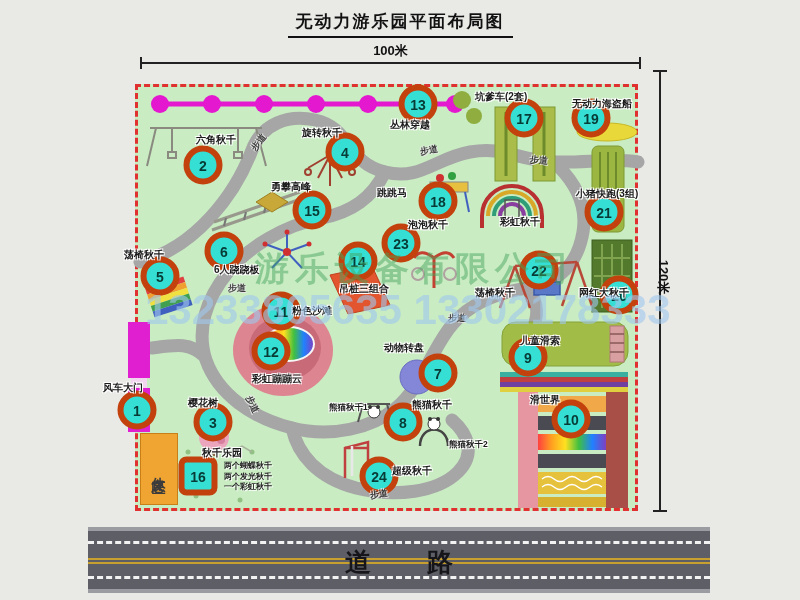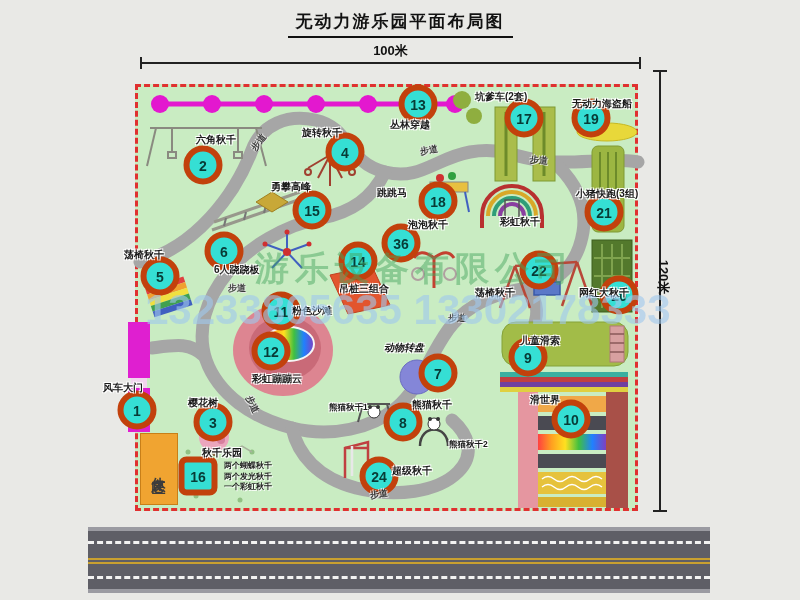--- a/index.html
+++ b/index.html
@@ -314,21 +314,21 @@
     <div class="alabel abs" style="left: 196px; top: 133px;">六角秋千</div>
     <div class="marker abs" style="left: 213px; top: 422px;">3</div>
     <div class="alabel abs" style="left: 188px; top: 396px;">樱花树</div>
     <div class="marker abs" style="left: 345px; top: 152px;">4</div>
     <div class="alabel abs" style="left: 302px; top: 126px;">旋转秋千</div>
     <div class="marker abs" style="left: 160px; top: 276px;">5</div>
     <div class="alabel abs" style="left: 124px; top: 248px;">荡椅秋千</div>
     <div class="marker abs" style="left: 224px; top: 251px;">6</div>
     <div class="alabel abs" style="left: 214px; top: 263px;">6人跷跷板</div>
     <div class="marker abs" style="left: 438px; top: 373px;">7</div>
-    <div class="alabel abs" style="left: 384px; top: 341px; font-style: italic;">动物转盘</div>
+    <div class="alabel abs" style="left: 384px; top: 341px;">动物转盘</div>
     <div class="marker abs" style="left: 403px; top: 422px;">8</div>
     <div class="alabel abs" style="left: 412px; top: 398px;">熊猫秋千</div>
     <div class="marker abs" style="left: 528px; top: 357px;">9</div>
     <div class="alabel abs" style="left: 520px; top: 334px;">儿童滑索</div>
     <div class="marker abs" style="left: 571px; top: 419px;">10</div>
     <div class="alabel abs" style="left: 530px; top: 393px;">滑世界</div>
     <div class="marker abs" style="left: 281px; top: 311px;">11</div>
     <div class="alabel abs" style="left: 292px; top: 304px;">粉色沙滩</div>
     <div class="marker abs" style="left: 271px; top: 351px;">12</div>
     <div class="alabel abs" style="left: 252px; top: 372px;">彩虹蹦蹦云</div>
@@ -350,34 +350,35 @@
     <div class="marker abs" style="left: 438px; top: 201px;">18</div>
     <div class="alabel abs" style="left: 377px; top: 186px;">跳跳马</div>
     <div class="marker abs" style="left: 591px; top: 118px;">19</div>
     <div class="alabel abs" style="left: 572px; top: 97px;">无动力海盗船</div>
     <div class="marker abs" style="left: 619px; top: 295px;">20</div>
     <div class="alabel abs" style="left: 579px; top: 266px; margin-top: 20px;">网红大秋千</div>
     <div class="marker abs" style="left: 604px; top: 212px;">21</div>
     <div class="alabel abs" style="left: 576px; top: 187px;">小猪快跑(3组)</div>
     <div class="marker abs" style="left: 539px; top: 270px;">22</div>
     <div class="alabel abs" style="left: 475px; top: 286px;">荡椅秋千</div>
-    <div class="marker abs" style="left: 401px; top: 243px;">36</div>
+    <div class="marker abs" style="left: 401px; top: 243px;">23</div>
     <div class="alabel abs" style="left: 408px; top: 218px;">泡泡秋千</div>
     <div class="marker abs" style="left: 379px; top: 476px;">24</div>
     <div class="alabel abs" style="left: 392px; top: 464px;">超级秋千</div>
     <div class="alabel abs" style="left: 500px; top: 215px;">彩虹秋千</div>
     <div class="alabel abs small" style="left: 329px; top: 402px;">熊猫秋千1</div>
     <div class="alabel abs small" style="left: 421px; top: 439px; padding-left: 28px;">熊猫秋千2</div>
     <div class="walkway abs" style="left: 250px; top: 136px; transform: rotate(-52deg);">步道</div>
     <div class="walkway abs" style="left: 420px; top: 144px; transform: rotate(-10deg);">步道</div>
     <div class="walkway abs" style="left: 530px; top: 154px; transform: rotate(5deg);">步道</div>
     <div class="walkway abs" style="left: 228px; top: 282px; transform: rotate(0deg);">步道</div>
     <div class="walkway abs" style="left: 448px; top: 312px; transform: rotate(0deg);">步道</div>
     <div class="walkway abs" style="left: 243px; top: 398px; transform: rotate(65deg);">步道</div>
     <div class="walkway abs" style="left: 370px; top: 488px; transform: rotate(-8deg);">步道</div>
   </div>
 
 <div class="abs" id="road">
   <div class="road-dash" style="top:10px;"></div>
   <div class="road-yellow" style="top:27px;"></div>
   <div class="road-yellow" style="top:31px;"></div>
   <div class="road-dash" style="bottom:10px;"></div>
+  <div id="road-label">道路</div>
 </div>
 
 </body></html>

